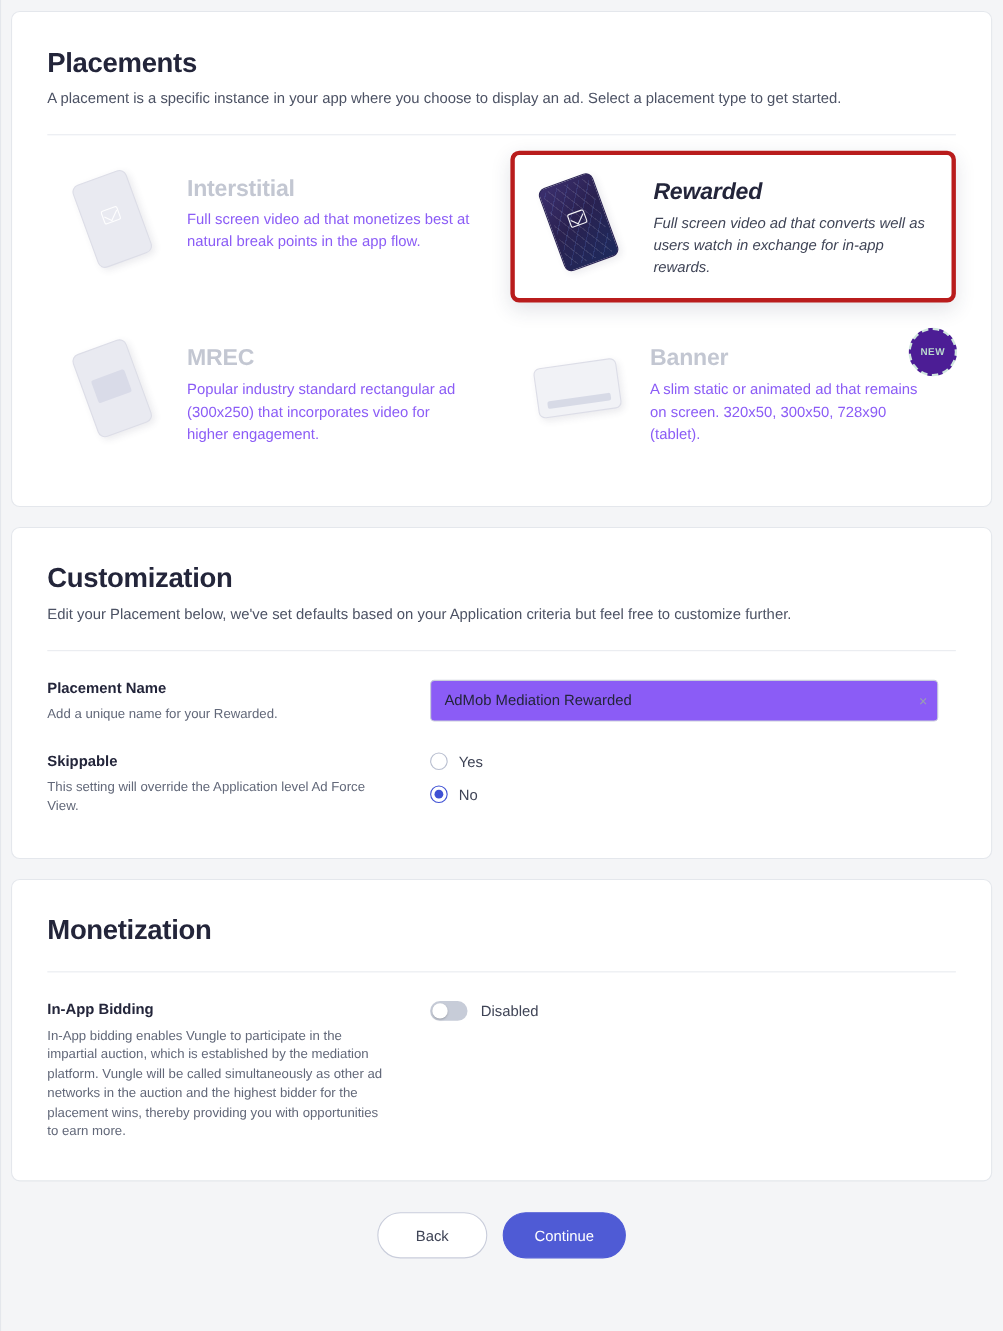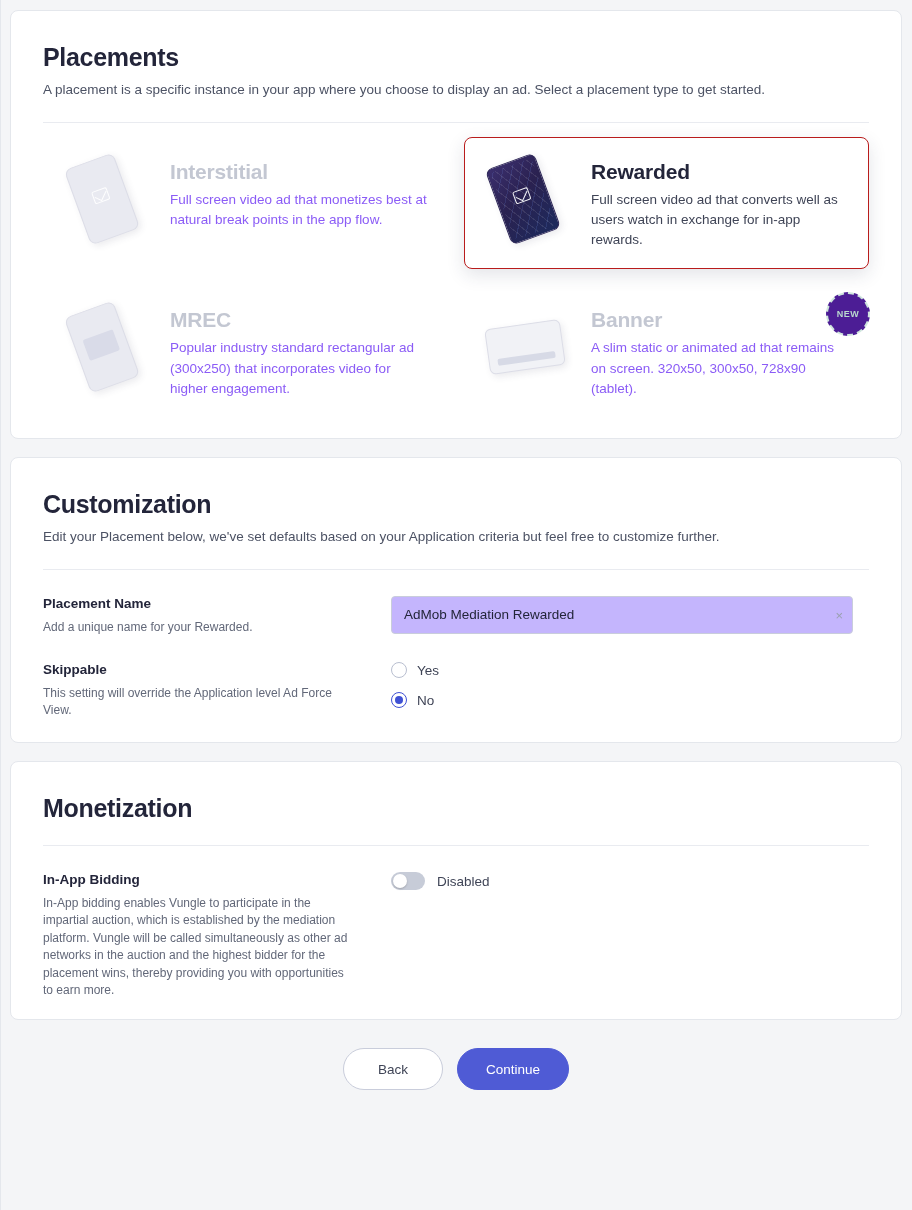--- a/index.html
+++ b/index.html
@@ -17,21 +17,21 @@
   }
   .page {
     width: 912px;
     padding: 10px 10px 0 10px;
   }
   .card {
     background: #ffffff;
     border: 1px solid #e4e7ec;
     border-radius: 8px;
     margin-bottom: 18px;
-    padding: 32px 32px 20px 32px;
+    padding: 32px 32px 36px 32px;
   }
   h2.section-title {
     font-size: 25px;
     font-weight: bold;
     margin: 0 0 8px 0;
     letter-spacing: -0.3px;
     color: #23253a;
   }
   .section-sub {
     font-size: 13.5px;
@@ -54,23 +54,24 @@
   .placement {
     display: flex;
     align-items: flex-start;
     gap: 14px;
     padding: 18px 16px;
     border-radius: 8px;
     border: 1px solid transparent;
     background: transparent;
   }
   .placement.selected {
-    border: 1px solid #b91c1c;
+    border: 4px solid #b91c1c;
     background: #ffffff;
     box-shadow: 0 6px 18px rgba(40, 45, 80, 0.13);
+    font-style: italic;
   }
   .placement .thumb {
     flex: 0 0 auto;
     width: 96px;
     height: 86px;
     position: relative;
   }
   .placement .ptext { padding-top: 4px; position: relative; }
   .placement .ptitle {
     font-size: 21px;
@@ -196,21 +197,21 @@
   .text-input {
     width: 100%;
     height: 38px;
     border: 1px solid #c9cddb;
     border-radius: 4px;
     padding: 0 30px 0 12px;
     font-size: 13.5px;
     font-family: "Liberation Sans", sans-serif;
     color: #23253a;
     outline: none;
-    background: #c4b5fd;
+    background: #8b5cf6;
   }
   .clear-x {
     position: absolute;
     right: 10px;
     top: 50%;
     transform: translateY(-50%);
     font-size: 13px;
     color: #9aa0b0;
     cursor: pointer;
     line-height: 1;

